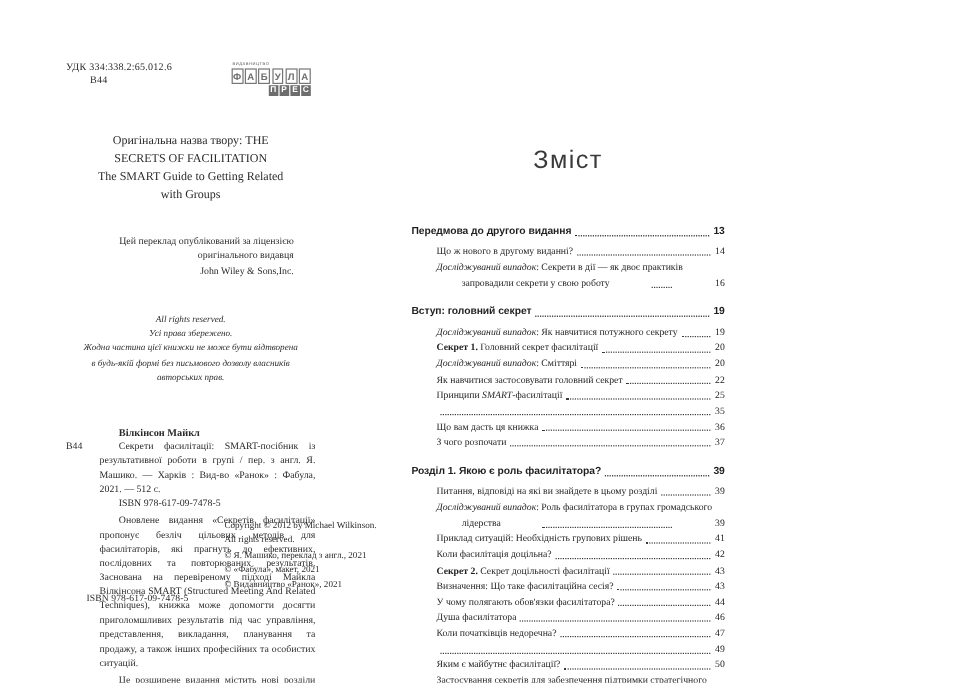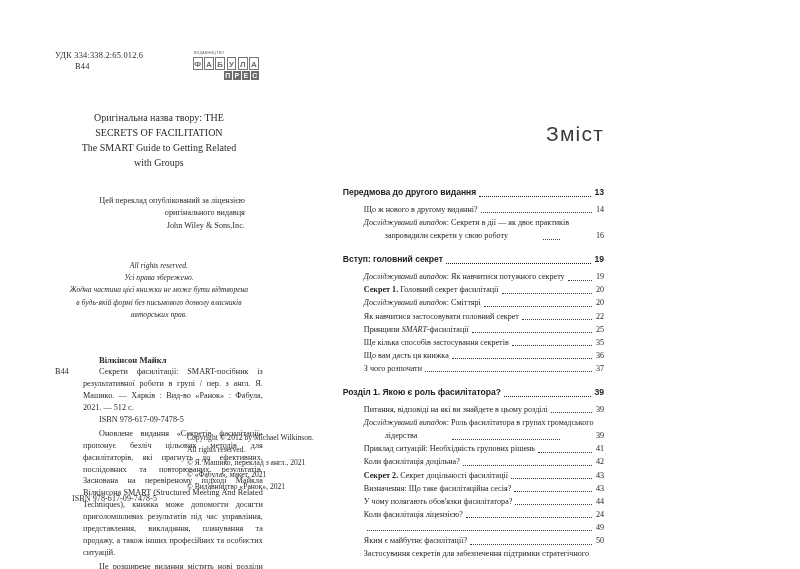--- a/index.html
+++ b/index.html
@@ -188,21 +188,21 @@
     box-sizing: border-box;
     padding: 122px 44px 0 40px;
   }
 
   .toc-title {
     font-family: "Liberation Sans", sans-serif;
     font-weight: normal;
     font-size: 21px;
     letter-spacing: 1.2px;
     color: #3a3a3a;
-    text-align: right;
+    text-align: center;
     margin: 0 0 40px 0;
   }
 
   .toc {
     font-size: 8.1px;
     color: #1e1e1e;
   }
 
   .toc-group { margin-bottom: 0; }
   .toc-group.spaced { margin-top: 11px; }
@@ -381,21 +381,20 @@
             <span class="label">Як навчитися застосовувати головний секрет</span>
             <span class="leader"></span>
             <span class="pageno">22</span>
           </div>
           <div class="toc-row entry">
             <span class="label"><span>Принципи </span><span class="ital">SMART</span><span>-фасилітації</span></span>
             <span class="leader"></span>
             <span class="pageno">25</span>
           </div>
           <div class="toc-row entry">
-            <span class="label">Ще кілька способів застосування секретів</span>
             <span class="leader"></span>
             <span class="pageno">35</span>
           </div>
           <div class="toc-row entry">
             <span class="label">Що вам дасть ця книжка</span>
             <span class="leader"></span>
             <span class="pageno">36</span>
           </div>
           <div class="toc-row entry">
             <span class="label">З чого розпочати</span>
@@ -442,23 +441,28 @@
             <span class="label">Визначення: Що таке фасилітаційна сесія?</span>
             <span class="leader"></span>
             <span class="pageno">43</span>
           </div>
           <div class="toc-row entry">
             <span class="label">У чому полягають обов'язки фасилітатора?</span>
             <span class="leader"></span>
             <span class="pageno">44</span>
           </div>
           <div class="toc-row entry">
-            <span class="label">Коли фасилітація ліцензією?</span>
-            <span class="leader"></span>
-            <span class="pageno">24</span>
+            <span class="label">Душа фасилітатора</span>
+            <span class="leader"></span>
+            <span class="pageno">46</span>
+          </div>
+          <div class="toc-row entry">
+            <span class="label">Коли початківців недоречна?</span>
+            <span class="leader"></span>
+            <span class="pageno">47</span>
           </div>
           <div class="toc-row entry">
             <span class="leader"></span>
             <span class="pageno">49</span>
           </div>
           <div class="toc-row entry">
             <span class="label">Яким є майбутнє фасилітації?</span>
             <span class="leader"></span>
             <span class="pageno">50</span>
           </div>

